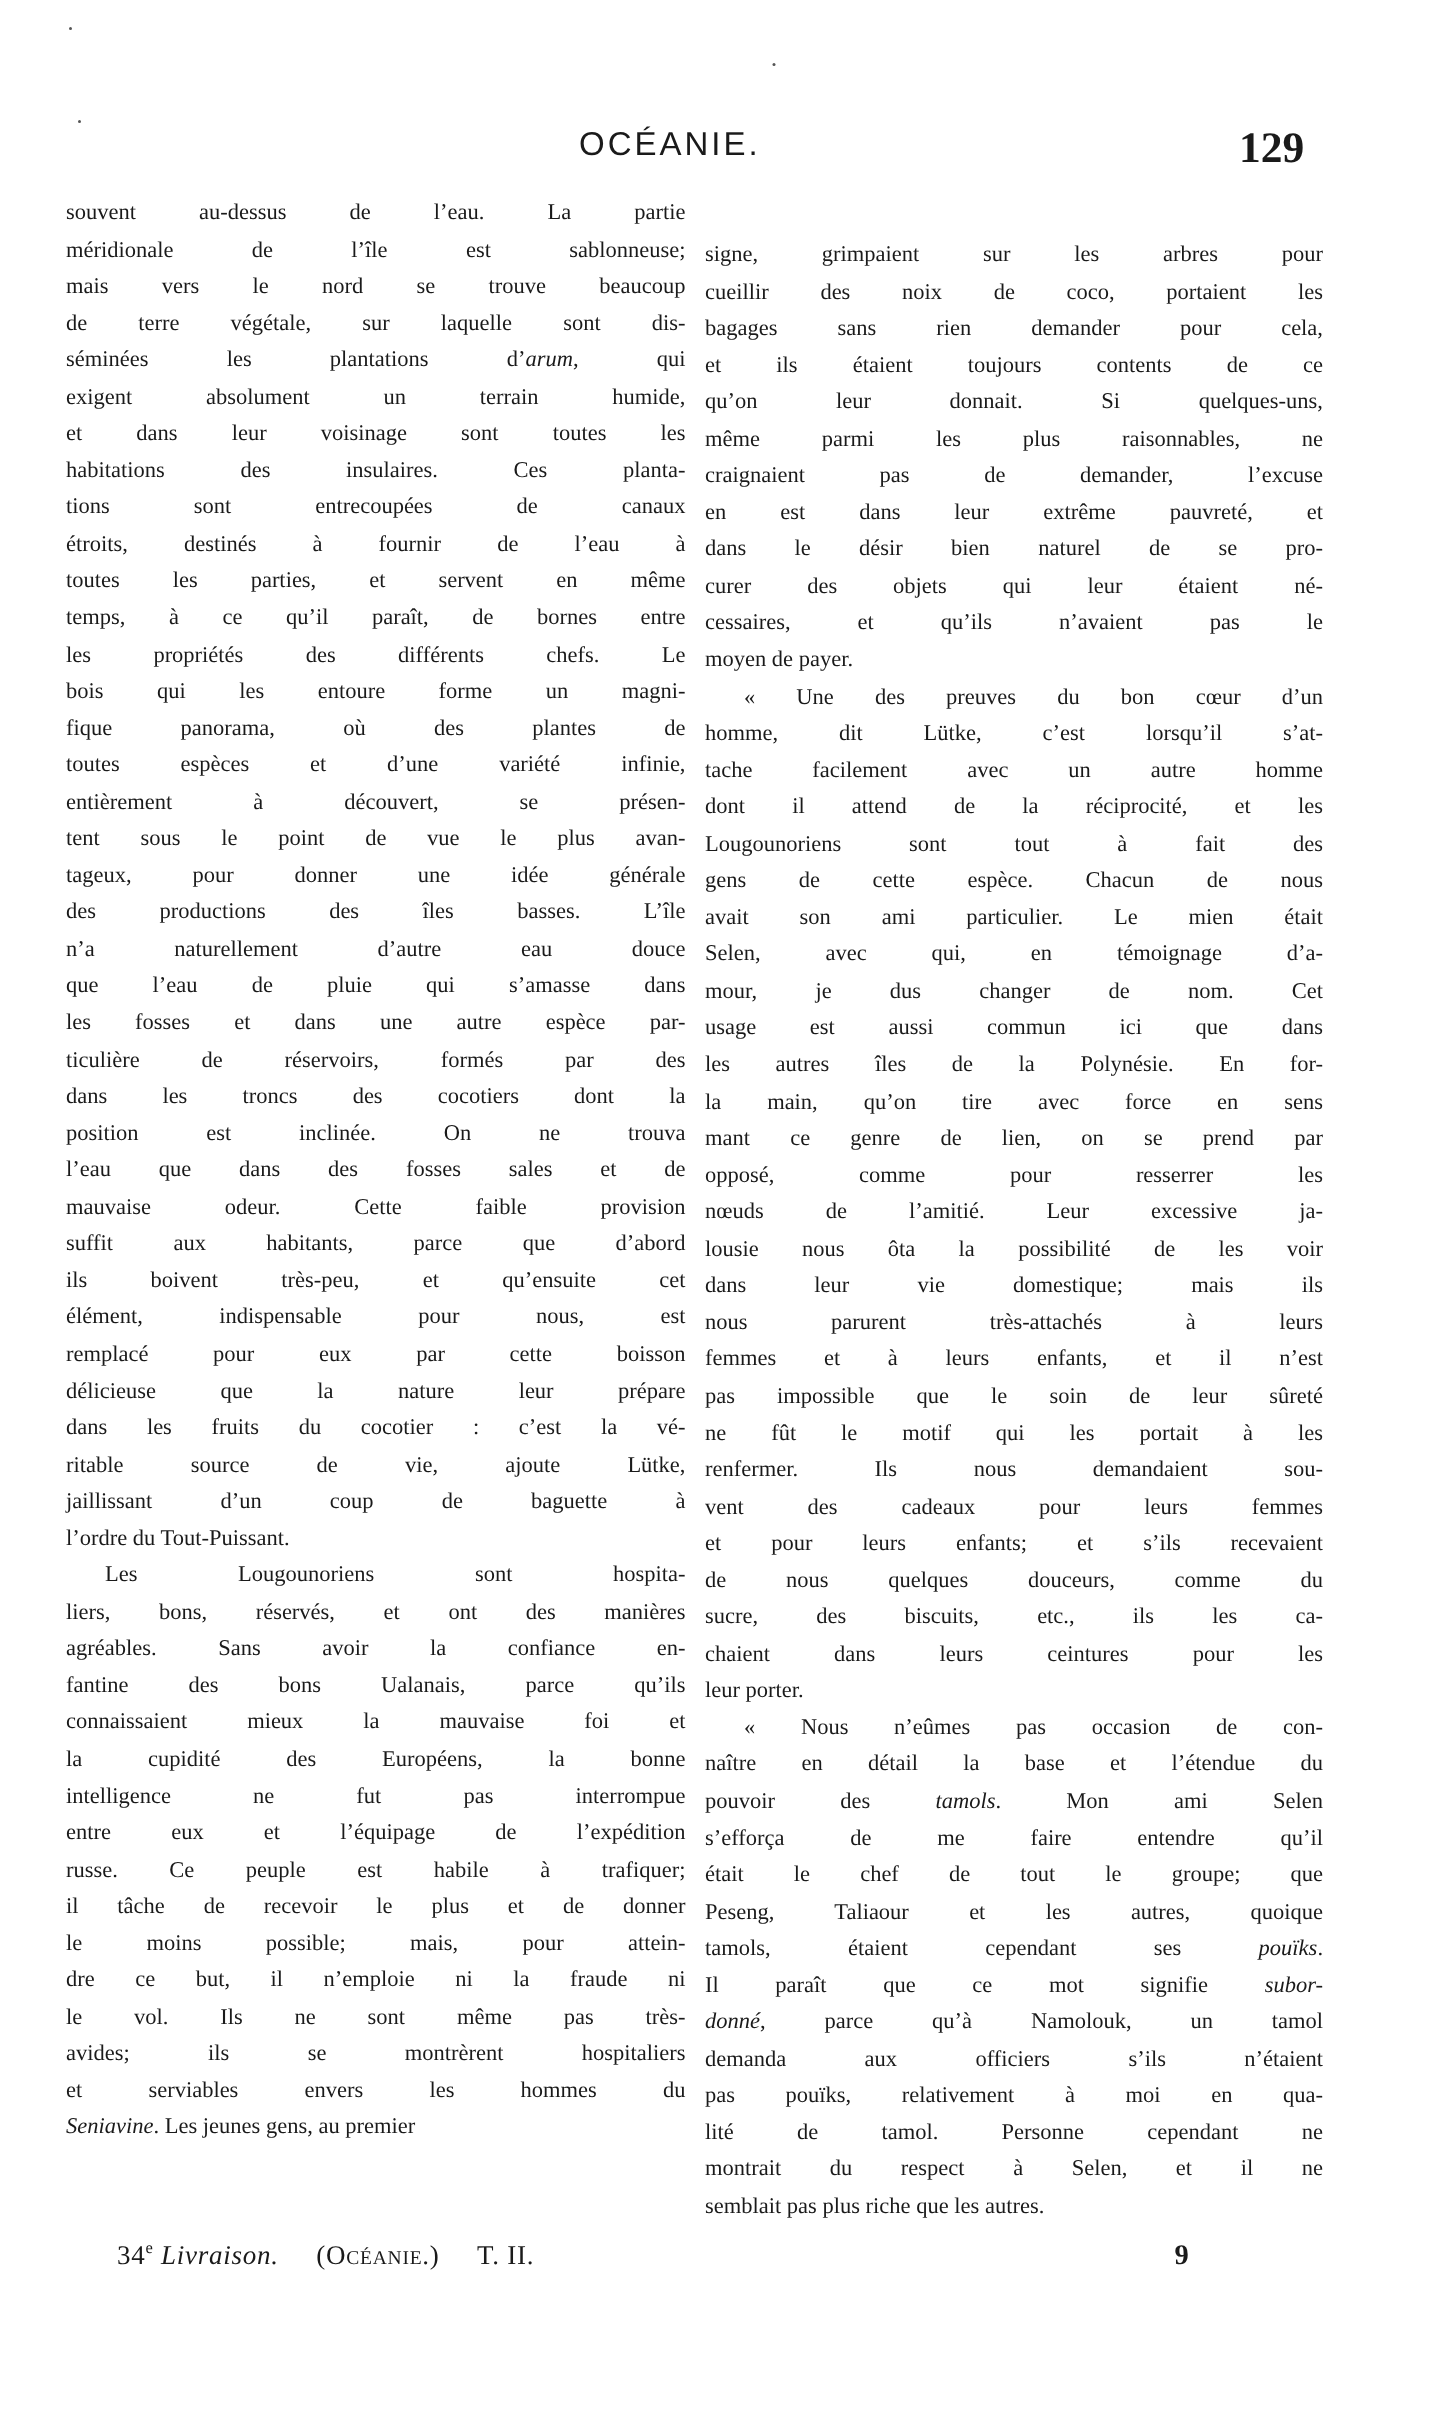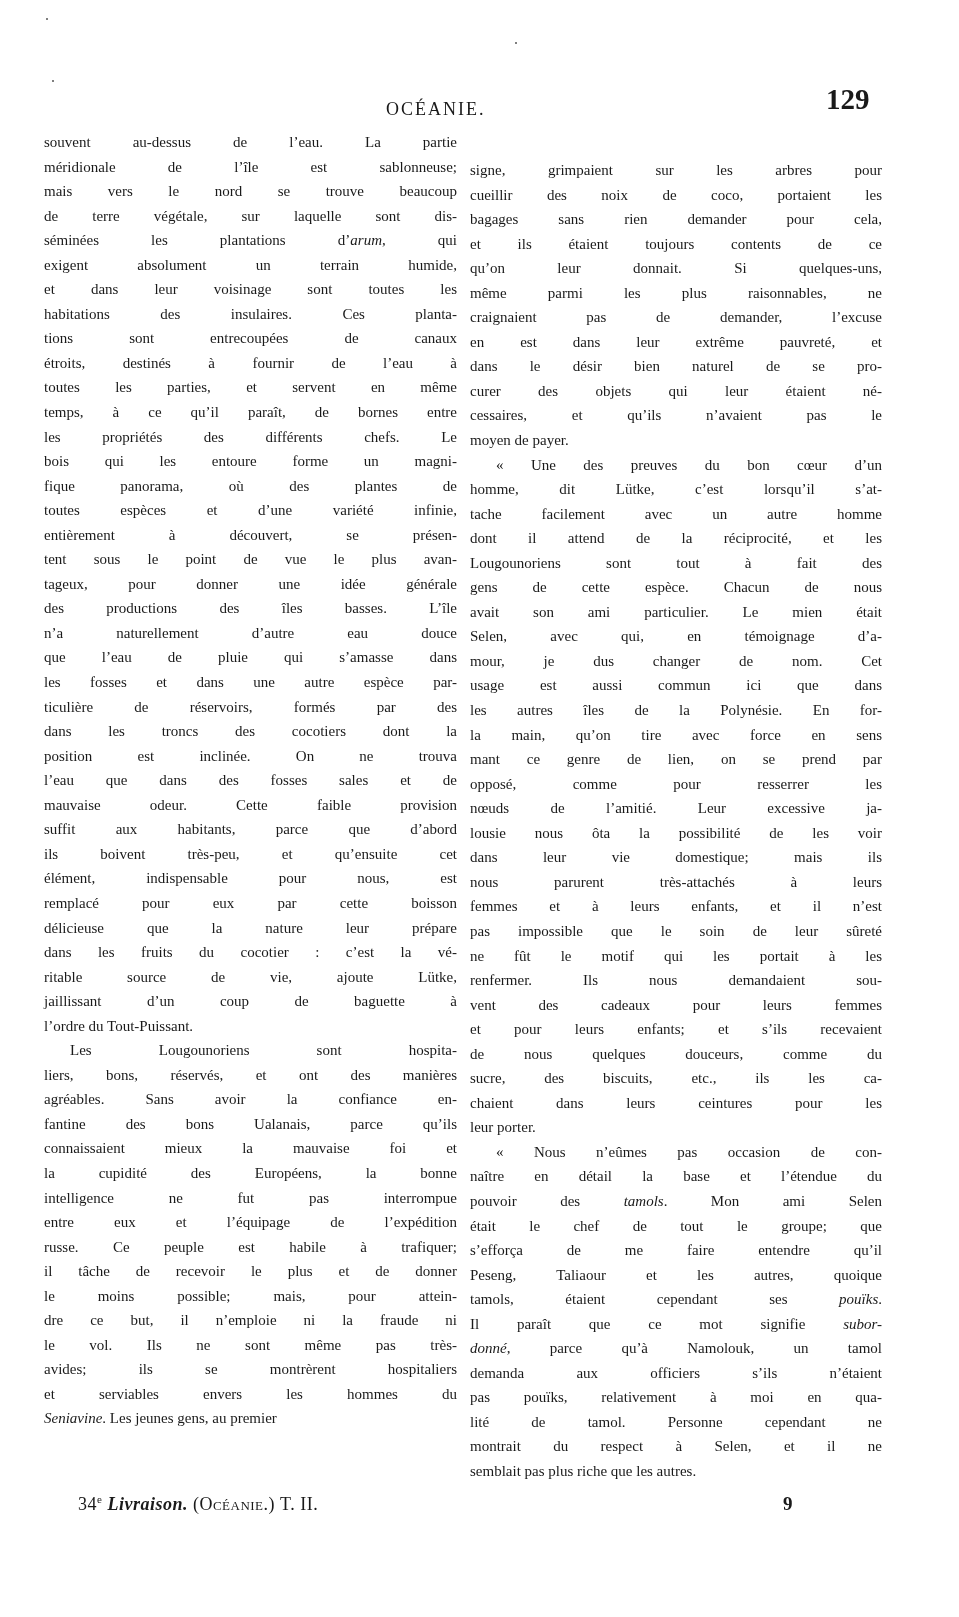--- a/index.html
+++ b/index.html
@@ -23,24 +23,24 @@
     .running-head {
       position: absolute;
       top: 83px;
       left: 0;
       width: 959px;
       height: 28px;
     }
     .running-title {
       position: absolute;
       left: 386px;
-      top: 16px;
-      font-size: 18px;
+      top: 0;
+      font-size: 22px;
       letter-spacing: 2px;
-      font-family: Liberation Serif, serif;
+      font-family: Liberation Sans, sans-serif;
     }
     .page-number {
       position: absolute;
       left: 826px;
       top: 0;
       font-size: 29px;
       font-weight: bold;
       font-family: "Liberation Serif", serif;
     }
     .column {
@@ -73,22 +73,22 @@
       width: 959px;
       height: 28px;
     }
     .signature {
       position: absolute;
       left: 78px;
       top: 0;
       font-size: 18px;
       letter-spacing: 0.5px;
     }
-    .signature .sig-italic { font-style: italic; font-weight: bold; }
-    .signature .sc { font-variant: small-caps; }
+    .signature .sig-italic { font-style: italic; }
+    .signature .sc { font-variant: small-caps; margin-left: 20px; }
     .sheet-number {
       position: absolute;
       left: 783px;
       top: 0;
       font-size: 19px;
       font-weight: bold;
     }
     .speck {
       position: absolute;
       width: 2px; height: 2px;
@@ -198,22 +198,22 @@
       <span class="line">renfermer. Ils nous demandaient sou-</span>
       <span class="line">vent des cadeaux pour leurs femmes</span>
       <span class="line">et pour leurs enfants; et s’ils recevaient</span>
       <span class="line">de nous quelques douceurs, comme du</span>
       <span class="line">sucre, des biscuits, etc., ils les ca-</span>
       <span class="line">chaient dans leurs ceintures pour les</span>
       <span class="line last">leur porter.</span>
       <span class="line indent">« Nous n’eûmes pas occasion de con-</span>
       <span class="line">naître en détail la base et l’étendue du</span>
       <span class="line"><span>pouvoir des </span><i>tamols</i><span>. Mon ami Selen</span></span>
+      <span class="line">s’efforça de me faire entendre qu’il</span>
       <span class="line">était le chef de tout le groupe; que</span>
-      <span class="line">s’efforça de me faire entendre qu’il</span>
       <span class="line">Peseng, Taliaour et les autres, quoique</span>
       <span class="line"><span>tamols, étaient cependant ses </span><i>pouïks</i><span>.</span></span>
       <span class="line"><span>Il paraît que ce mot signifie </span><i>subor-</i><span></span></span>
       <span class="line"><span></span><i>donné</i><span>, parce qu’à Namolouk, un tamol</span></span>
       <span class="line">demanda aux officiers s’ils n’étaient</span>
       <span class="line">pas pouïks, relativement à moi en qua-</span>
       <span class="line">lité de tamol. Personne cependant ne</span>
       <span class="line">montrait du respect à Selen, et il ne</span>
       <span class="line last last">semblait pas plus riche que les autres.</span>
     </div>

